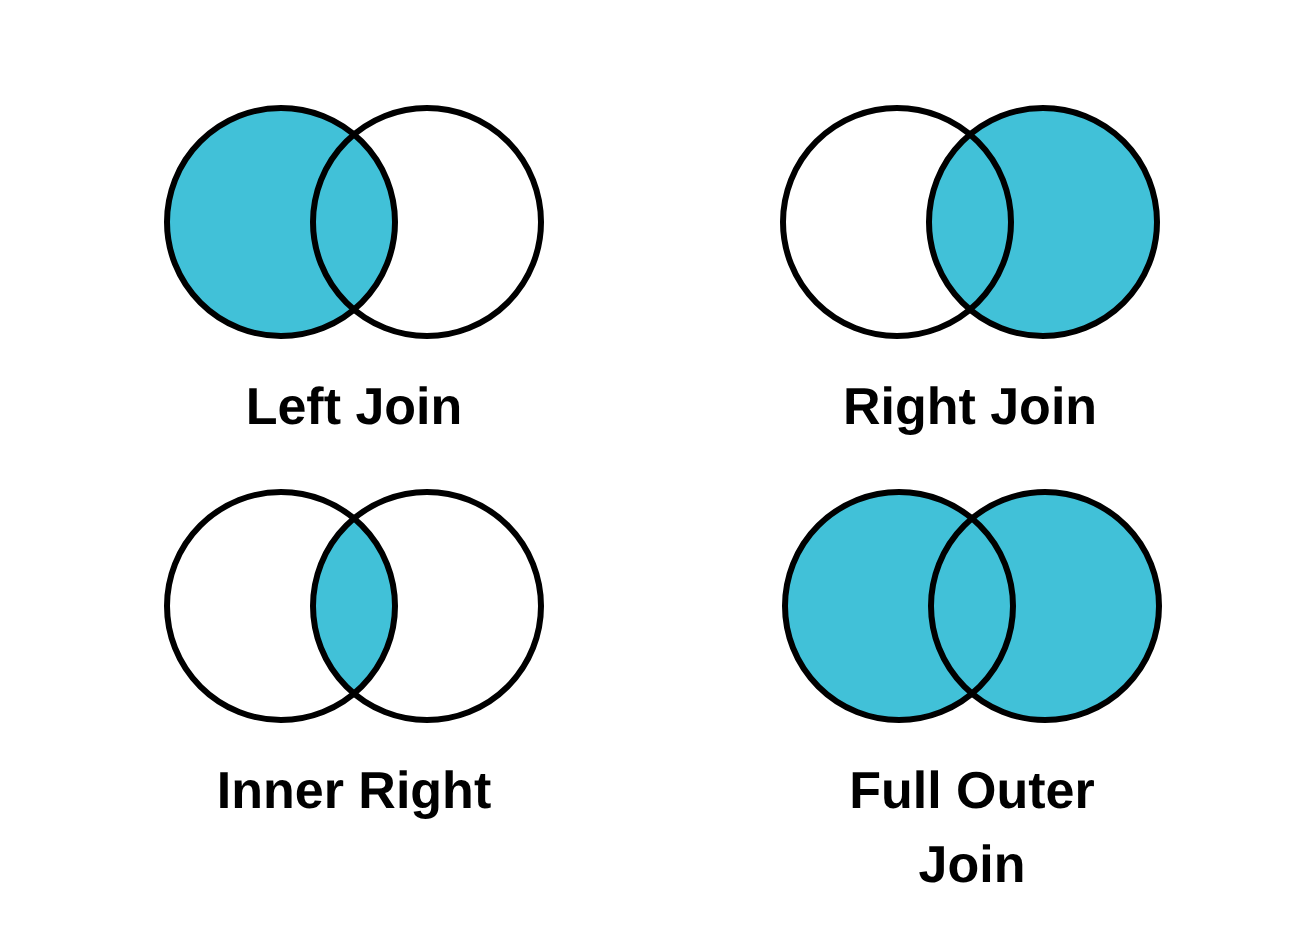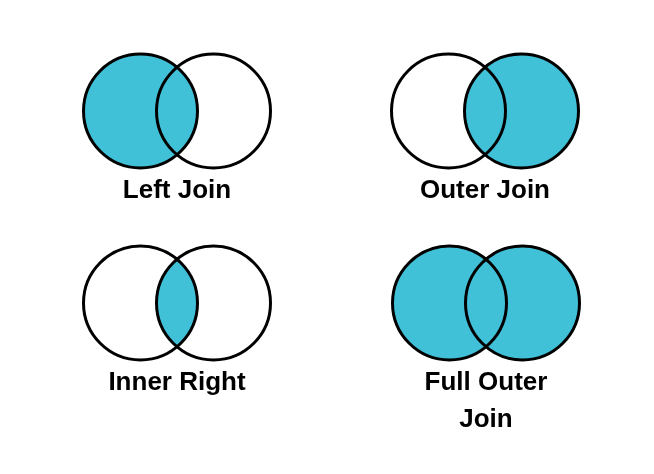--- a/index.html
+++ b/index.html
@@ -19,20 +19,21 @@
     position: absolute;
     width: 196px;
   }
   .venn-cell svg {
     display: block;
     width: 196px;
     height: 120px;
   }
   .venn-label {
     width: 196px;
+    margin-top: 14px;
     text-align: center;
     font-weight: bold;
     font-size: 26px;
     line-height: 1.42;
     color: #000000;
     letter-spacing: 0px;
   }
   .venn-label .txt {
     display: inline-block;
     max-width: 155px; 
@@ -65,21 +66,21 @@
     </div>
   </div>
 
   <div class="venn-cell" id="cell-right-join">
     <svg viewBox="0 0 196 120" aria-hidden="true">
       <circle class="fillshape" cx="134.5" cy="60" r="57" fill="#41C1D8"></circle>
       <circle class="outline" cx="61.5" cy="60" r="57" stroke="#000000"></circle>
       <circle class="outline" cx="134.5" cy="60" r="57" stroke="#000000"></circle>
     </svg>
     <div class="venn-label">
-      <span class="txt">Outer Join</span>
+      <span class="txt">Right Join</span>
     </div>
   </div>
 
   <div class="venn-cell" id="cell-inner-join">
     <svg viewBox="0 0 196 120" aria-hidden="true">
       <defs>
         <clipPath id="innerLensClip">
           <circle cx="61.5" cy="60" r="57"></circle>
         </clipPath>
       </defs>

